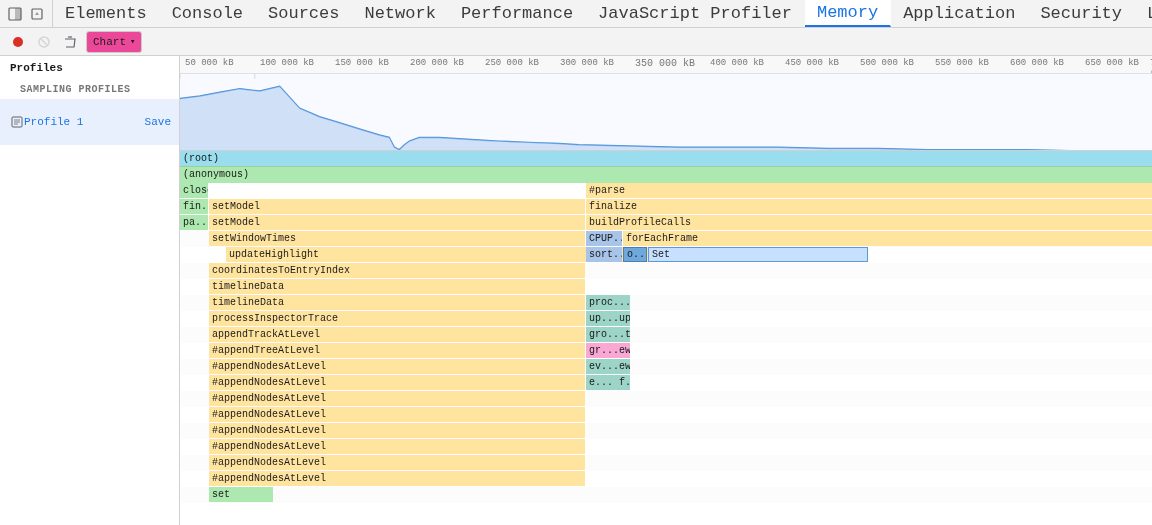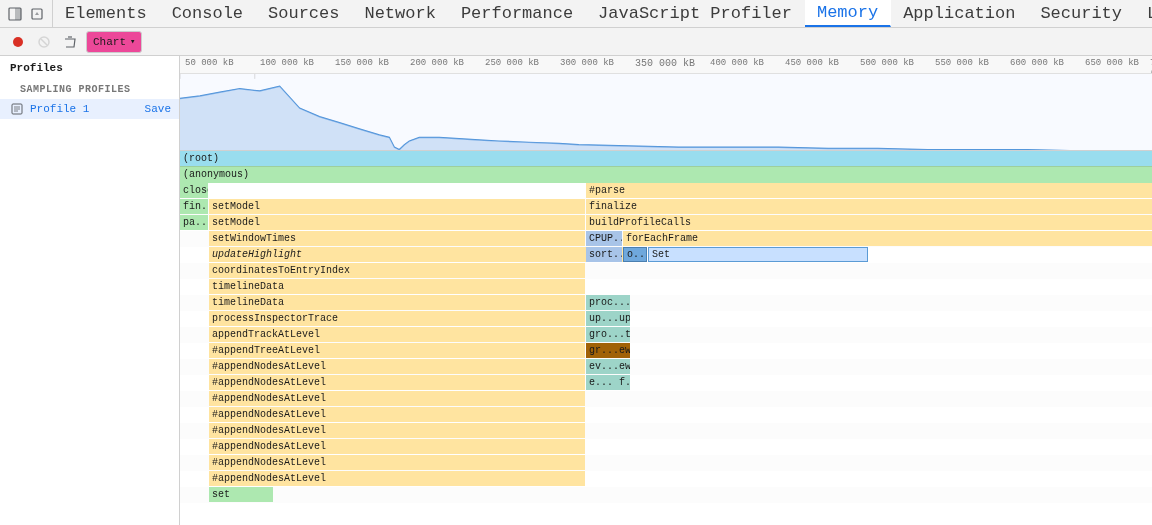--- a/index.html
+++ b/index.html
@@ -120,23 +120,22 @@
     .sidebar-section-title {
       padding: 4px 20px;
       font-size: 10px;
       color: #777;
       font-weight: 600;
       letter-spacing: 0.5px;
     }
     .sidebar-item {
       display: flex;
       align-items: center;
-      padding: 3px 10px;
-      cursor: pointer;
-      gap: 6px;
+      padding: 16px 10px;
+      cursor: pointer;
       position: relative;
     }
     .sidebar-item.active { background: #e8f0fe; color: #1a73e8; }
     .sidebar-item-icon {
       width: 14px; height: 14px;
       display: flex; align-items: center; justify-content: center;
       color: #5f6368;
     }
     .save-link {
       position: absolute;
@@ -352,21 +351,21 @@
           <div class="flame-cell" style="left:406px;width:734px;background:#ffe4a0;">buildProfileCalls</div>
         </div>
 
         <div class="flame-row">
           <div class="flame-cell" style="left:29px;width:376px;background:#ffe4a0;">setWindowTimes</div>
           <div class="flame-cell" style="left:406px;width:36px;background:#a8c4e8;">CPUP...del</div>
           <div class="flame-cell" style="left:443px;width:697px;background:#ffe4a0;">forEachFrame</div>
         </div>
 
         <div class="flame-row">
-          <div class="flame-cell" style="left:29px;width:424px;background:#ffe4a0;font-style:italic;">updateHighlight</div>
+          <div class="flame-cell" style="left:46px;width:424px;background:#ffe4a0;">updateHighlight</div>
           <div class="flame-cell" style="left:406px;width:36px;background:#a8c4e8;">sort...ples</div>
           <div class="flame-cell" style="left:443px;width:24px;background:#6fa8dc;border:1px solid #4a7fb0;">o...k</div>
           <div class="flame-cell" style="left:468px;width:220px;background:#c8e0ff;border:1px solid #5b9bd5;">Set</div>
         </div>
 
         <div class="flame-row">
           <div class="flame-cell" style="left:29px;width:376px;background:#ffe4a0;">coordinatesToEntryIndex</div>
         </div>
 
         <div class="flame-row">
@@ -383,21 +382,21 @@
           <div class="flame-cell" style="left:406px;width:44px;background:#9dd4c8;">up...up</div>
         </div>
 
         <div class="flame-row">
           <div class="flame-cell" style="left:29px;width:376px;background:#ffe4a0;">appendTrackAtLevel</div>
           <div class="flame-cell" style="left:406px;width:44px;background:#9dd4c8;">gro...ts</div>
         </div>
 
         <div class="flame-row">
           <div class="flame-cell" style="left:29px;width:376px;background:#ffe4a0;">#appendTreeAtLevel</div>
-          <div class="flame-cell" style="left:406px;width:44px;background:#a16207;">gr...ew</div>
+          <div class="flame-cell" style="left:406px;width:44px;background:#f9a8d4;">gr...ew</div>
         </div>
 
         <div class="flame-row">
           <div class="flame-cell" style="left:29px;width:376px;background:#ffe4a0;">#appendNodesAtLevel</div>
           <div class="flame-cell" style="left:406px;width:44px;background:#9dd4c8;">ev...ew</div>
         </div>
 
         <div class="flame-row">
           <div class="flame-cell" style="left:29px;width:376px;background:#ffe4a0;">#appendNodesAtLevel</div>
           <div class="flame-cell" style="left:406px;width:44px;background:#9dd4c8;">e... f...r</div>

